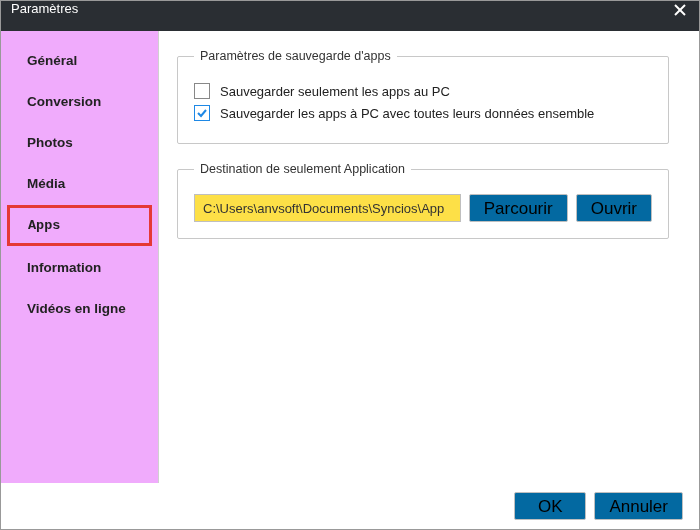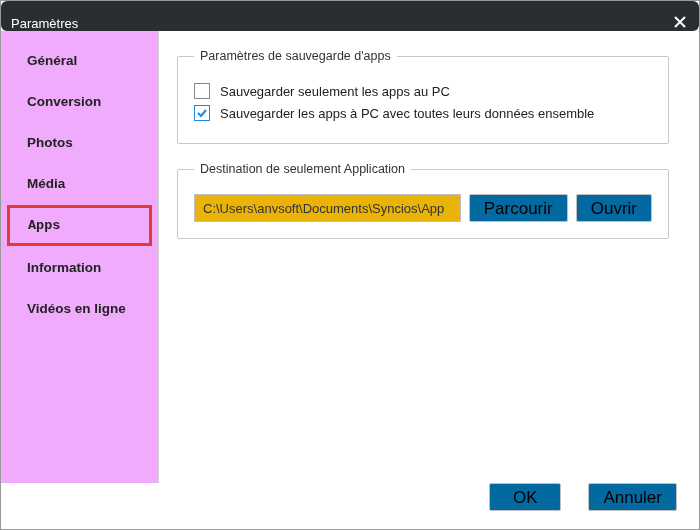--- a/index.html
+++ b/index.html
@@ -1,37 +1,37 @@
 <!DOCTYPE html>
 <html><head>
 <meta charset="utf-8">
 <style>
   * { box-sizing: border-box; margin: 0; padding: 0; }
   html, body { width: 700px; height: 530px; font-family: "Segoe UI", Arial, sans-serif; font-size: 13px; background: #fff; }
   .window { width: 700px; height: 530px; display: flex; flex-direction: column; border: 1px solid #999; }
-  .titlebar { background: #2a2e33; color: #fff; height: 30px; display: flex; align-items: flex-end; padding: 0 10px; justify-content: space-between; border-radius: 6px; }
+  .titlebar { background: #2a2e33; color: #fff; height: 30px; display: flex; align-items: flex-start; padding: 0 10px; justify-content: space-between; }
   .titlebar .title { font-size: 13px; }
   .titlebar .close { width: 18px; height: 18px; display: flex; align-items: center; justify-content: center; cursor: pointer; }
   .titlebar .close svg { stroke: #fff; stroke-width: 2; }
   .body { flex: 1; display: flex; overflow: hidden; }
   .sidebar { width: 158px; border-right: 1px solid #d0d0d0; background: #f0abfc; padding-top: 8px; }
   .side-item { padding: 10px 18px; font-weight: 700; color: #222; cursor: pointer; border: 2px solid transparent; margin: 2px 6px; font-size: 13.5px; }
   .side-item.selected { border: 3px solid #e53935; font-family: Liberation Mono, monospace; }
   .main { flex: 1; padding: 18px 30px 6px 18px; overflow: auto; position: relative; }
   fieldset { border: 1px solid #c8c8c8; border-radius: 2px; padding: 14px 16px 16px 16px; margin-bottom: 18px; }
   legend { padding: 0 6px; color: #333; font-size: 12.5px; }
   .row { display: flex; align-items: center; gap: 10px; margin: 6px 0; }
   .checkbox { width: 16px; height: 16px; border: 1px solid #888; display: inline-flex; align-items: center; justify-content: center; background: #fff; cursor: pointer; }
   .checkbox.checked { border-color: #1e88e5; }
   .checkbox.checked svg { stroke: #1e88e5; stroke-width: 2; fill: none; }
   .cb-label { color: #222; }
   .path-row { display: flex; gap: 8px; align-items: center; margin-top: 4px; }
-  .path-input { flex: 1; border: 1px solid #bfbfbf; padding: 5px 8px; font-size: 13px; color: #333; background: #eab308; height: 28px; }
+  .path-input { flex: 1; border: 1px solid #bfbfbf; padding: 5px 8px; font-size: 13px; color: #333; background: #fde047; height: 28px; }
   .btn { border: 1px solid #bfbfbf; background: #0369a1; padding: 4px 14px; height: 28px; font-size: 17px; cursor: pointer; border-radius: 2px; min-width: 72px; }
-  .footer { height: 46px; border-top: 0; display: flex; justify-content: flex-end; align-items: flex-start; gap: 27px; padding: 0 22px; }
+  .footer { height: 46px; border-top: 0; display: flex; justify-content: flex-end; align-items: center; gap: 8px; padding: 0 16px; }
 </style>
 </head>
 <body>
 
 <div class="window">
 
   <div class="titlebar">
     <span class="title">Paramètres</span>
     <span class="close">
       <svg width="14" height="14" viewBox="0 0 14 14">

